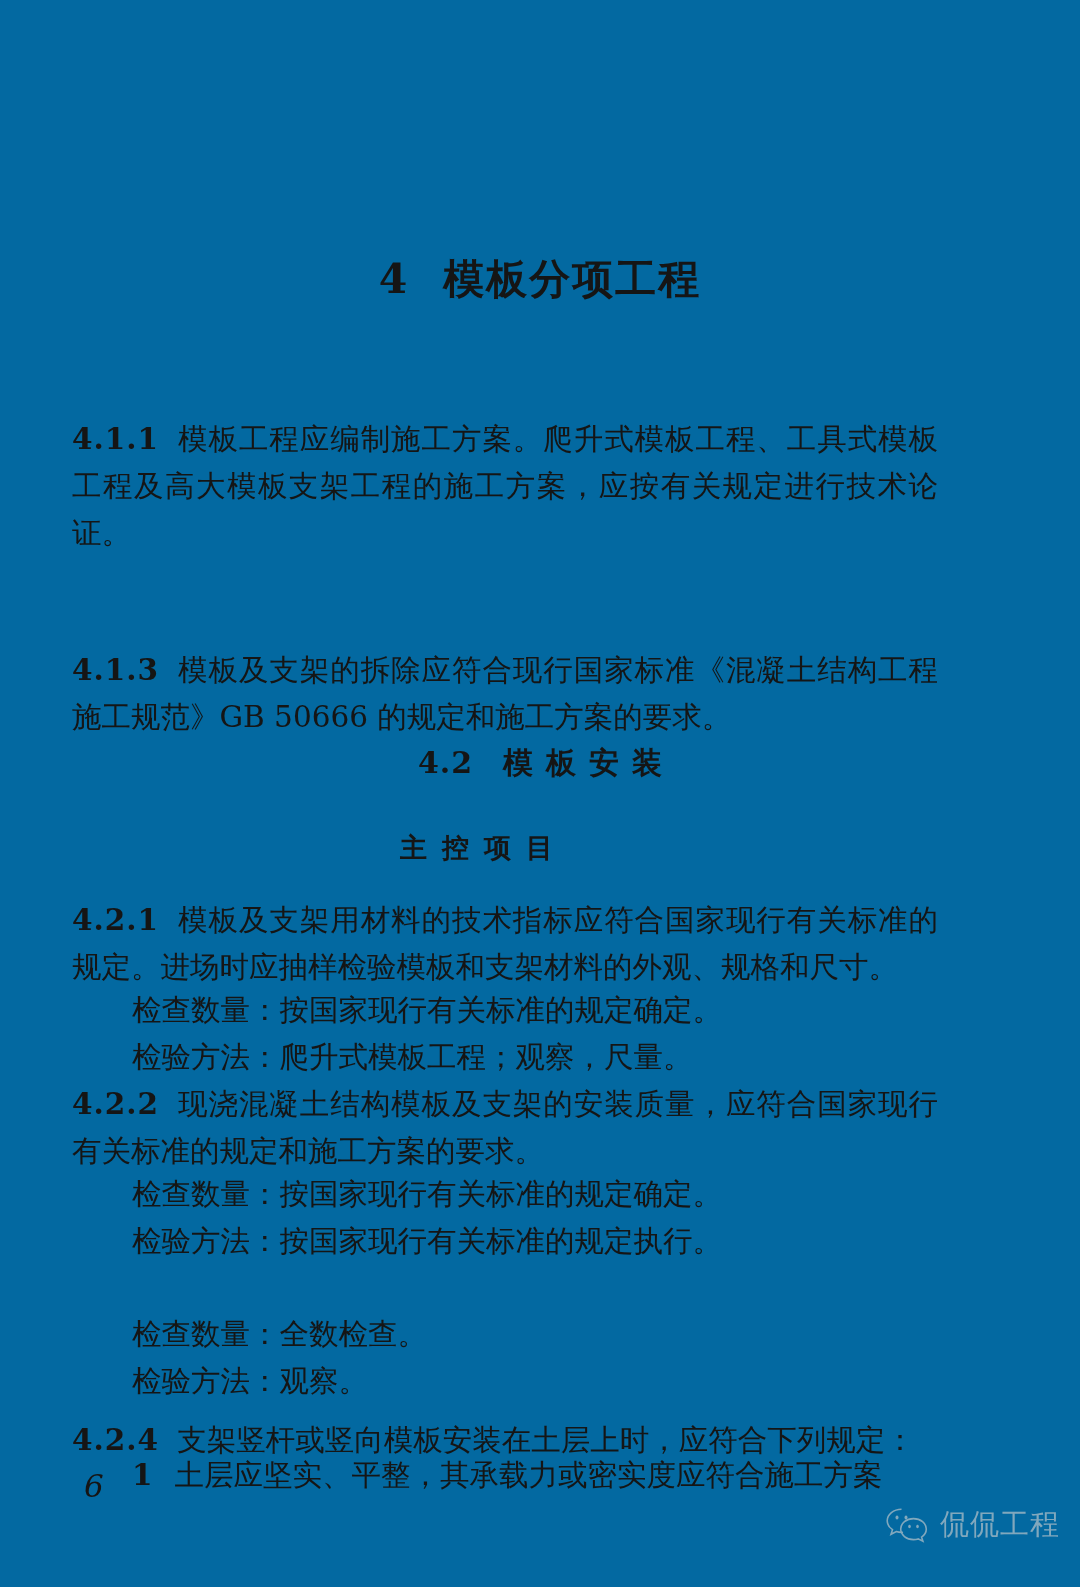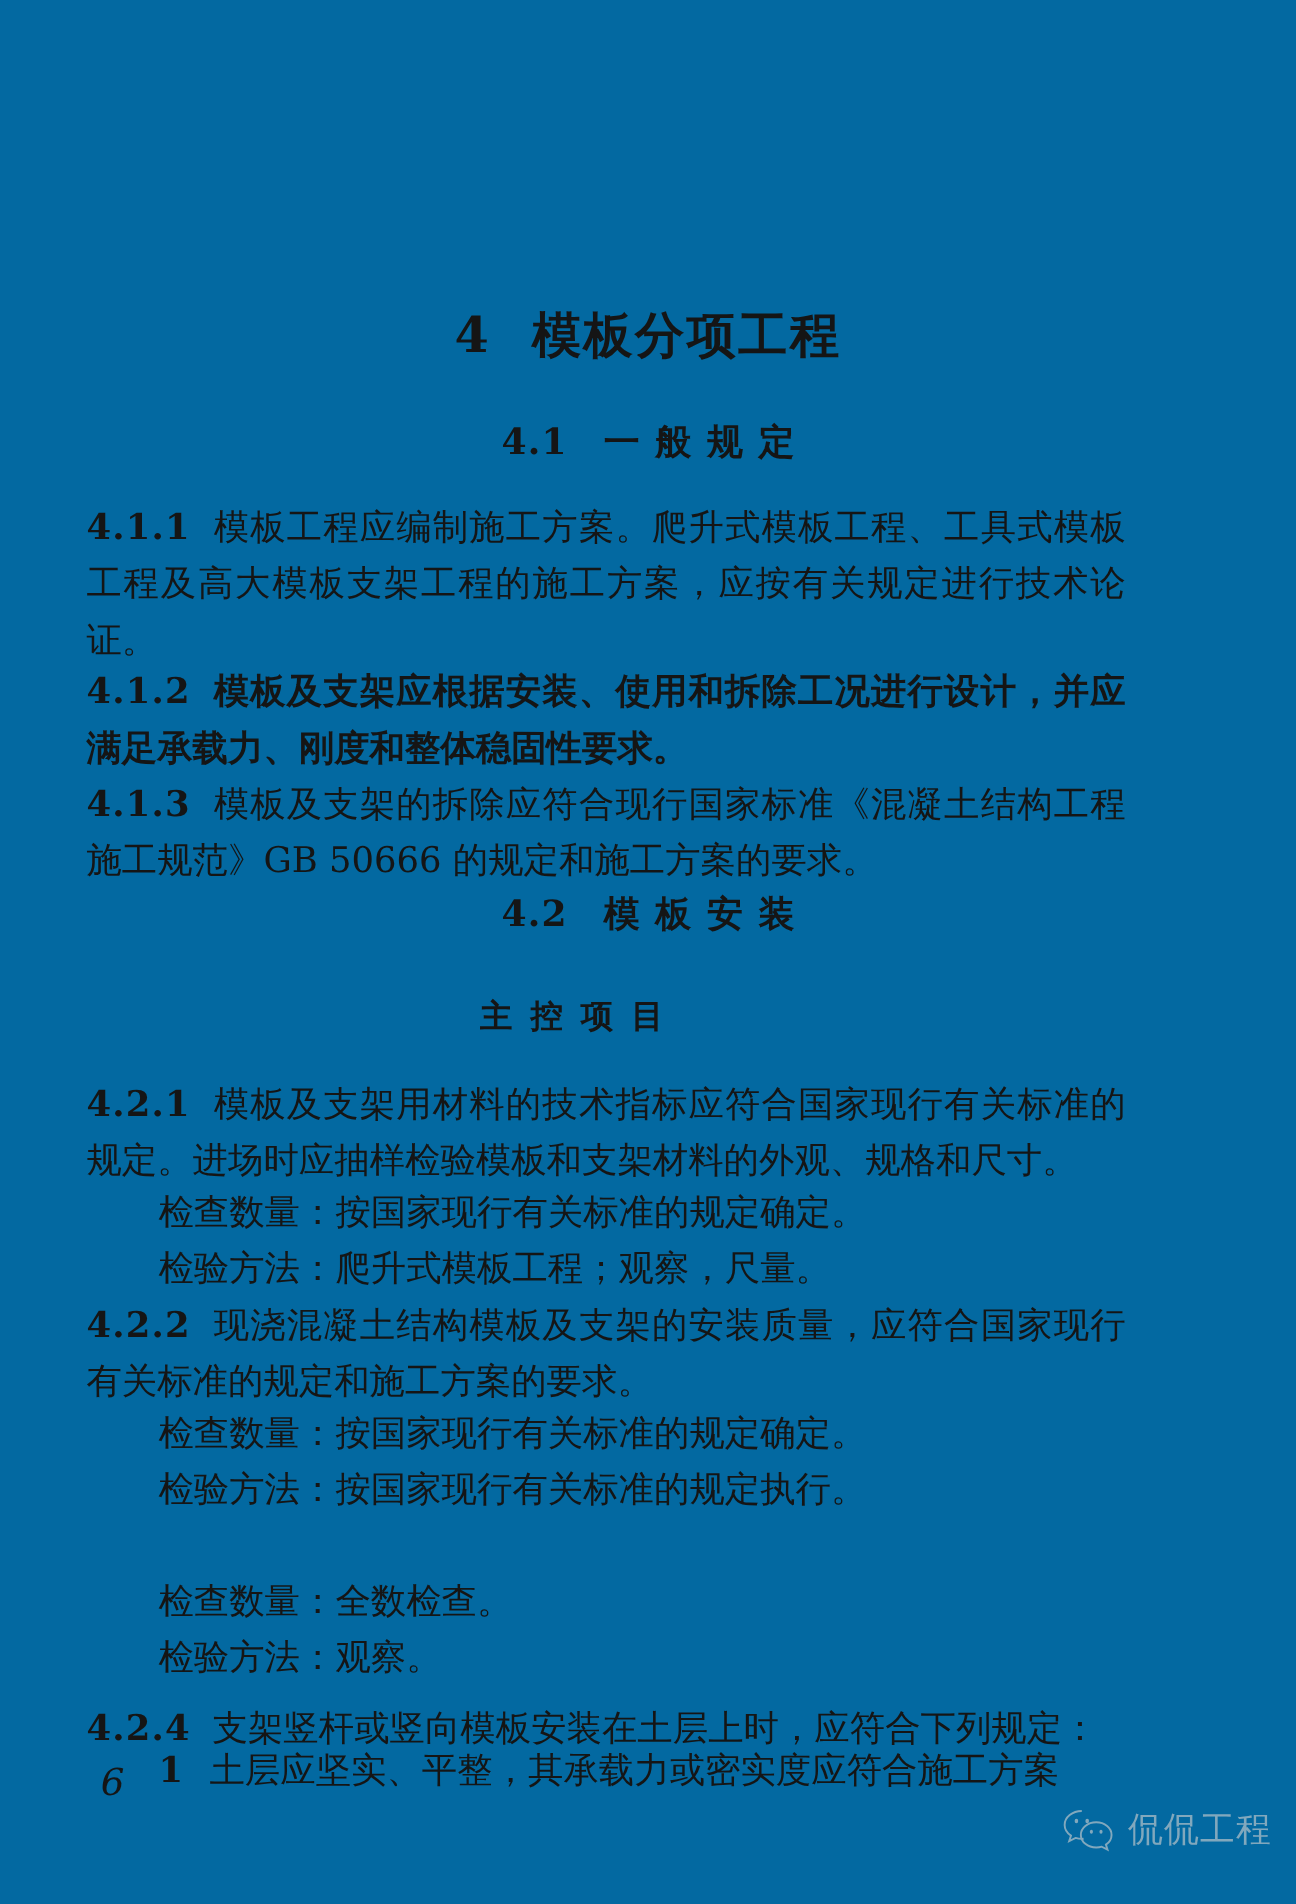--- a/index.html
+++ b/index.html
@@ -169,31 +169,25 @@
 </style>
 </head>
 <body>
 
 <div id="page">
 
   <h1 class="chapter-title">
     <span class="num">4</span><span class="txt">模板分项工程</span>
   </h1>
 
-  <h2 class="section-title" id="sec-41">
-    <span class="num">4.1</span><span class="txt">一般规定</span>
-  </h2>
 
   <p class="para" id="p-411">
     <span class="cnum">4.1.1</span><span>模板工程应编制施工方案。爬升式模板工程、工具式模板工程及高大模板支架工程的施工方案，应按有关规定进行技术论证。</span>
   </p>
 
-  <p class="para bold" id="p-412">
-    <span class="cnum">4.1.2</span><span>模板及支架应根据安装、使用和拆除工况进行设计，并应满足承载力、刚度和整体稳固性要求。</span>
-  </p>
 
   <p class="para" id="p-413">
     <span class="cnum">4.1.3</span><span>模板及支架的拆除应符合现行国家标准《混凝土结构工程施工规范》GB 50666 的规定和施工方案的要求。</span>
   </p>
 
   <h2 class="section-title" id="sec-42">
     <span class="num">4.2</span><span class="txt">模板安装</span>
   </h2>
 
   <h3 class="subhead">主控项目</h3>

